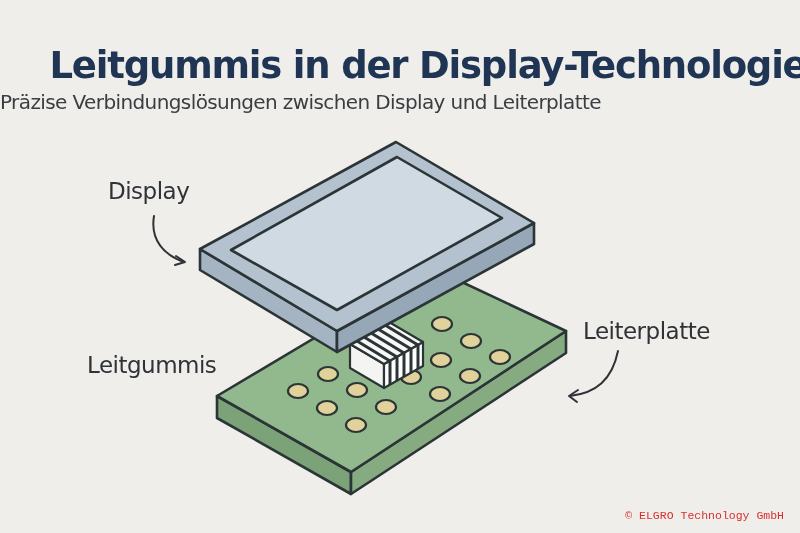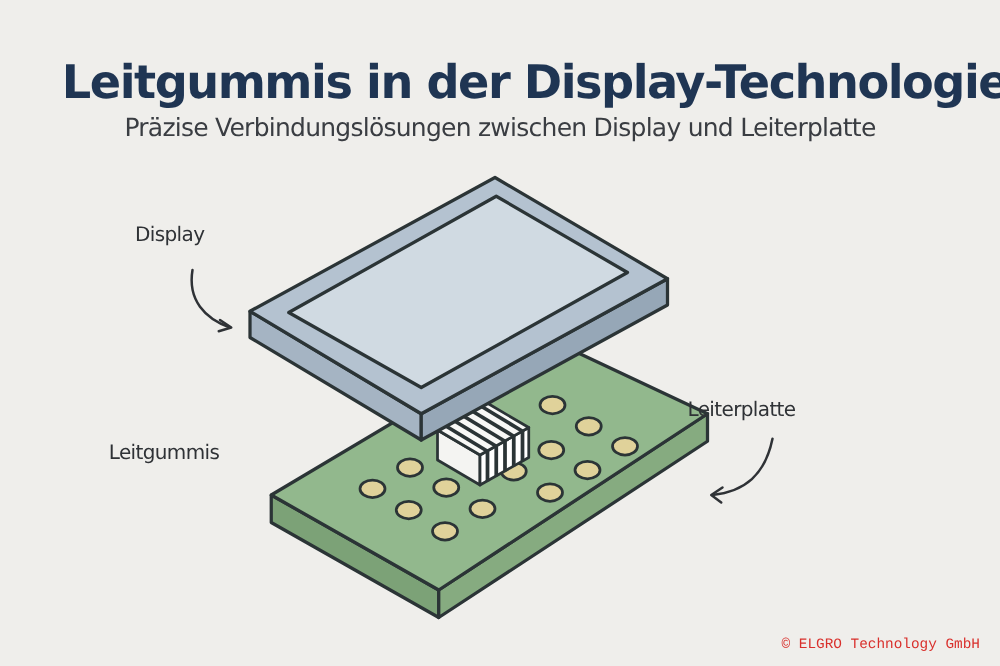--- a/index.html
+++ b/index.html
@@ -13,35 +13,34 @@
       position: absolute; left: 0; top: 44px; width: 800px;
       text-align: center;
       font-family: "DejaVu Sans", sans-serif;
       font-weight: bold; font-size: 37px; letter-spacing: -1.2px;
       color: #1f3553;
       margin: 0;
       padding-left: 28px;
     }
     .subtitle {
       position: absolute; left: 0; top: 90px; width: 800px;
-      text-align: center;
       font-family: "DejaVu Sans", sans-serif;
       font-size: 20px; letter-spacing: -0.6px;
       color: #3a3d42;
       margin: 0;
     }
     .label {
       position: absolute;
       font-family: "DejaVu Sans", sans-serif;
-      font-size: 16px; letter-spacing: -0.5px;
+      font-size: 23px; letter-spacing: -0.5px;
       color: #2f3236;
     }
     .label-display { left: 108px; top: 178px; }
     .label-leitgummi { left: 87px; top: 352px; }
-    .label-leiterplatte { left: 550px; top: 318px; }
+    .label-leiterplatte { left: 583px; top: 318px; }
     .copyright {
       position: absolute; right: 16px; top: 509px;
       font-family: Liberation Mono, monospace;
       font-size: 11.5px; color: #d9302c;
     }
     svg.art { position: absolute; left: 0; top: 0; }
   </style>
 </head>
 <body>
 

